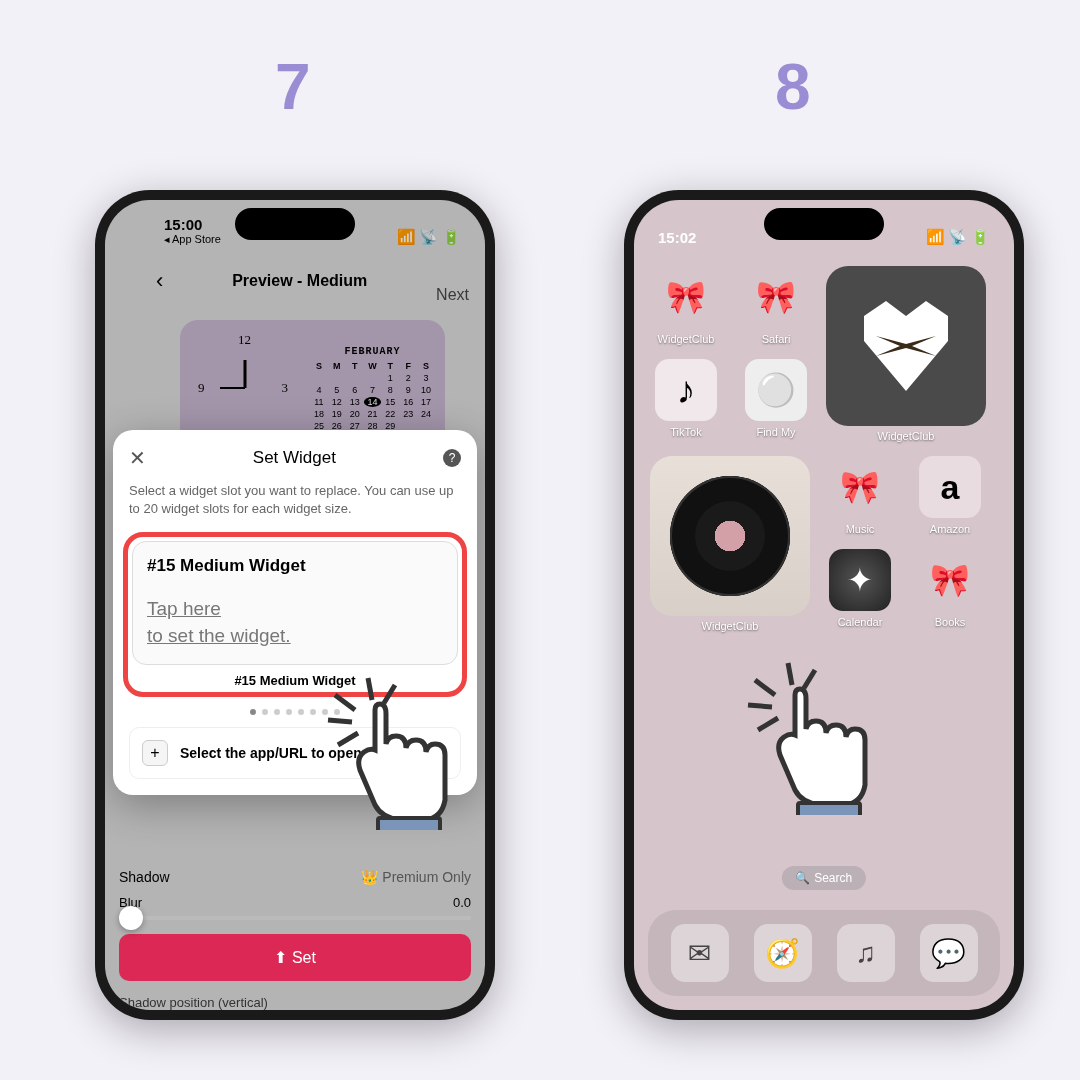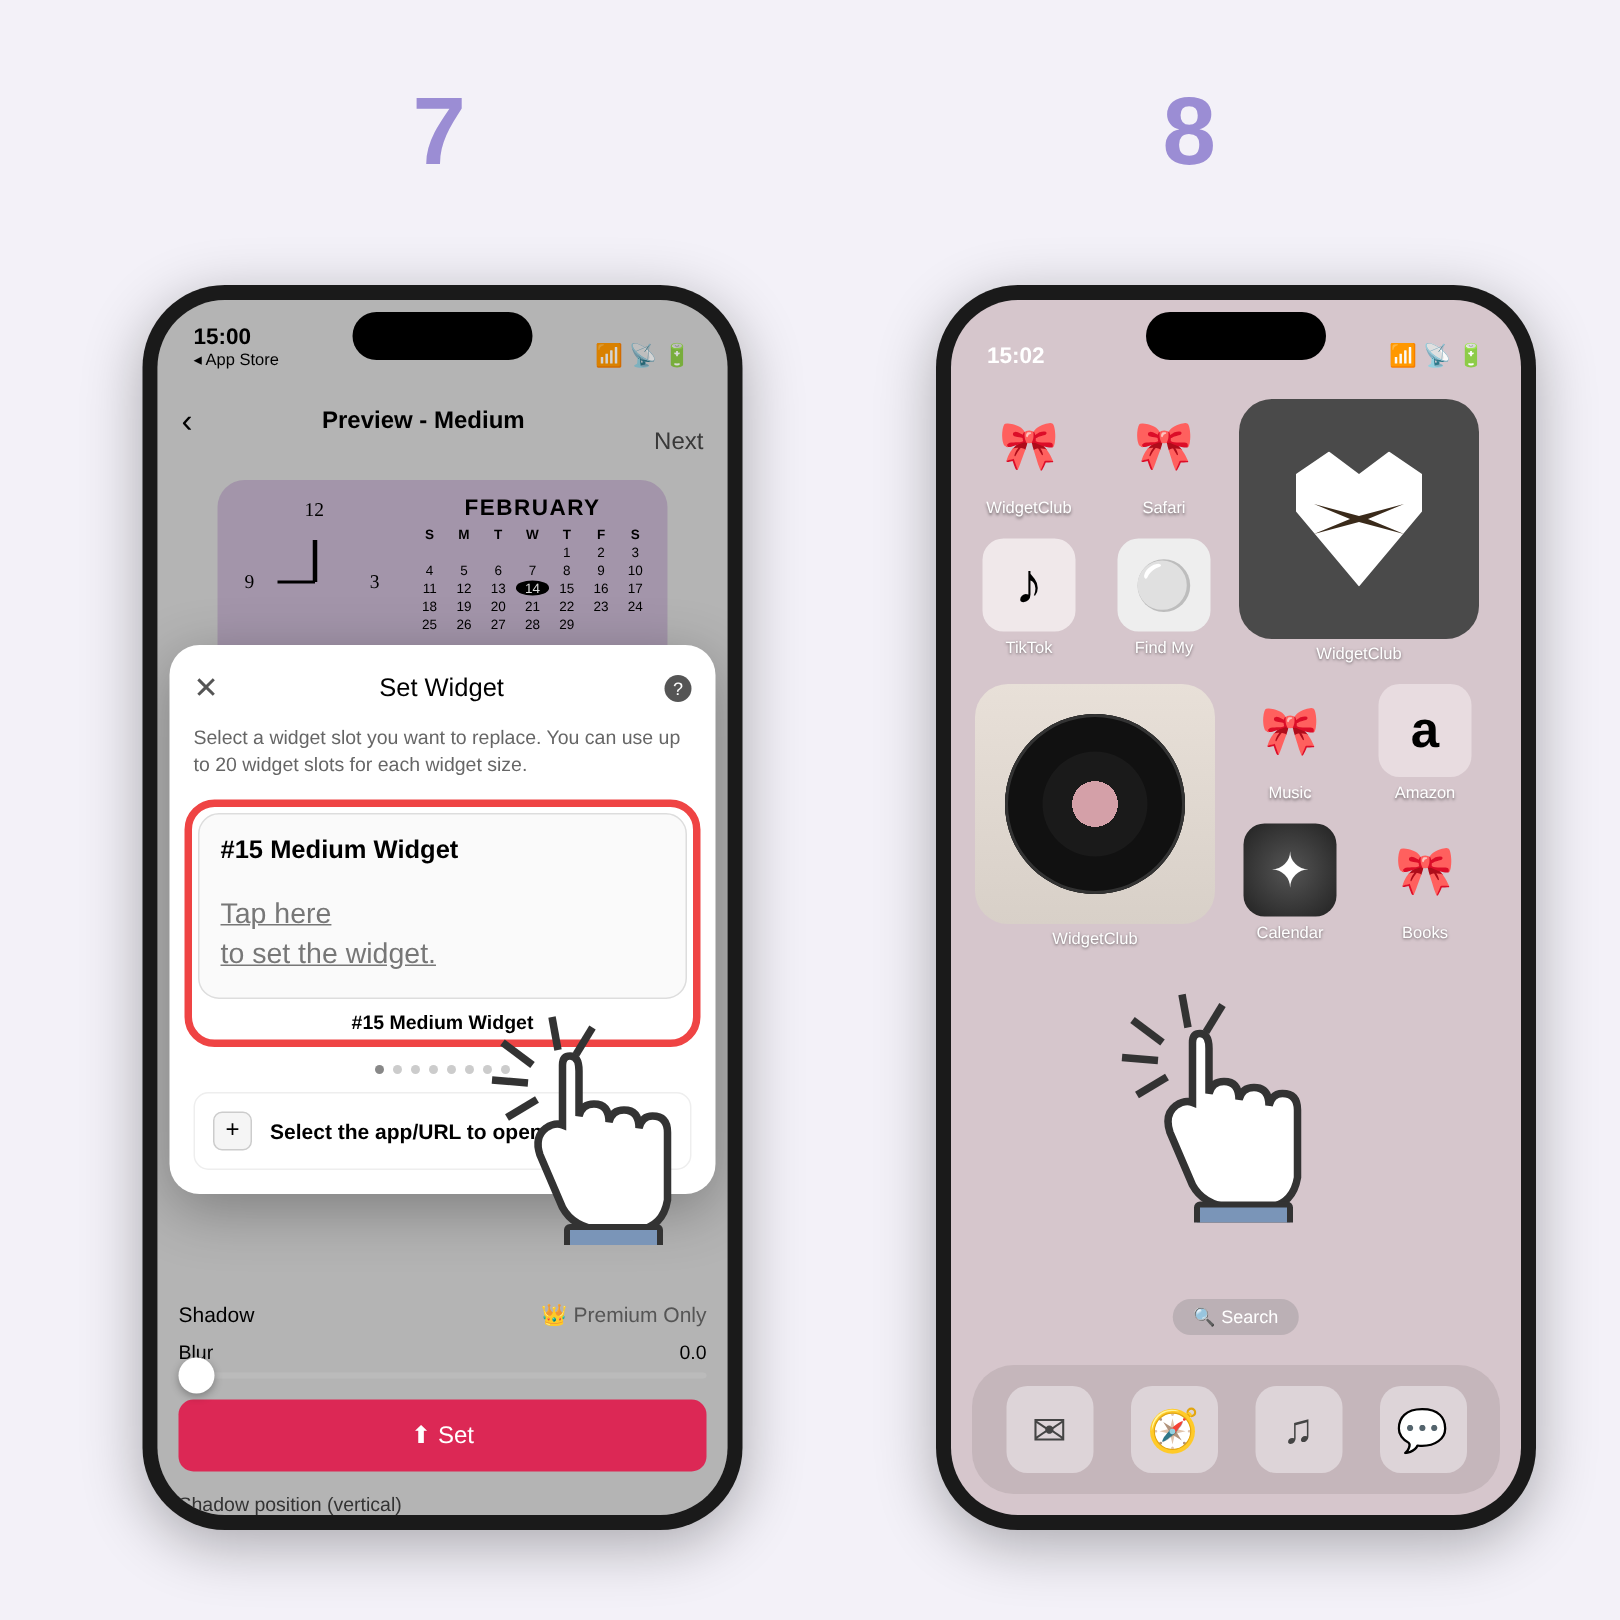--- a/index.html
+++ b/index.html
@@ -43,21 +43,21 @@
   border-radius: 20px;
   z-index: 100;
 }
 .screen {
   width: 100%;
   height: 100%;
   border-radius: 45px;
   overflow: hidden;
   position: relative;
 }
-.screen-7 { background: #d4d4d4; }
+.screen-7 { background: #d4d4d4; padding-left: 35px; }
 .screen-8 { background: #d6c6cc; }
 
 
 .status-bar {
   height: 50px;
   display: flex;
   justify-content: space-between;
   align-items: flex-end;
   padding: 0 24px 4px;
   font-size: 15px;
@@ -96,21 +96,21 @@
 .clock-num { position: absolute; font-size: 13px; }
 .n12 { top: 2px; left: 48px; }
 .n3 { top: 50px; right: 12px; }
 .n6 { bottom: 2px; left: 52px; }
 .n9 { top: 50px; left: 8px; }
 .calendar {
   flex: 1;
   font-size: 9px;
   text-align: center;
 }
-.cal-month { font-weight: bold; font-family: Liberation Sans, sans-serif; font-size: 15px; margin-bottom: 4px; letter-spacing: 1px; }
+.cal-month { font-weight: bold; font-family: Liberation Mono, monospace; font-size: 10px; margin-bottom: 4px; letter-spacing: 1px; margin-top: 16px; }
 .cal-grid { display: grid; grid-template-columns: repeat(7, 1fr); gap: 2px 0; font-size: 9px; }
 .cal-day-hdr { font-weight: bold; }
 .cal-today { background: #000; color: #fff; border-radius: 50%; }
 
 
 .modal-overlay {
   position: absolute;
   top: 0; left: 0; right: 0; bottom: 0;
   background: rgba(0,0,0,0.15);
 }

